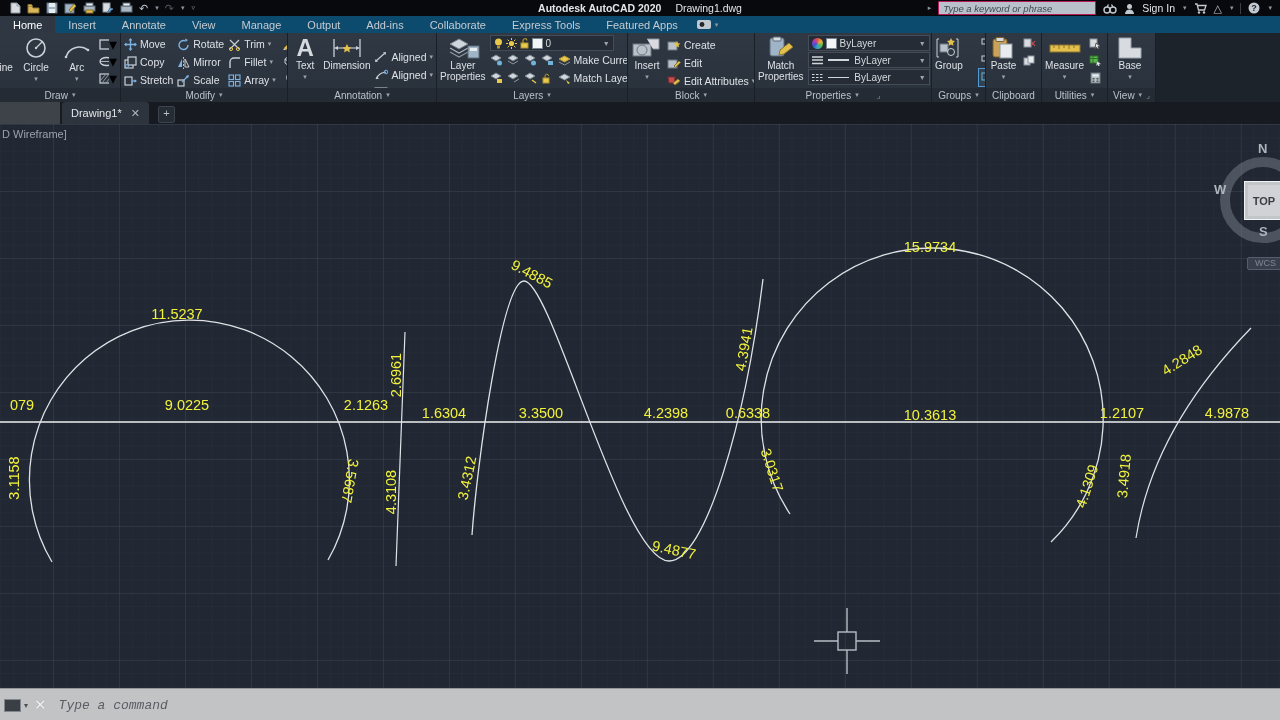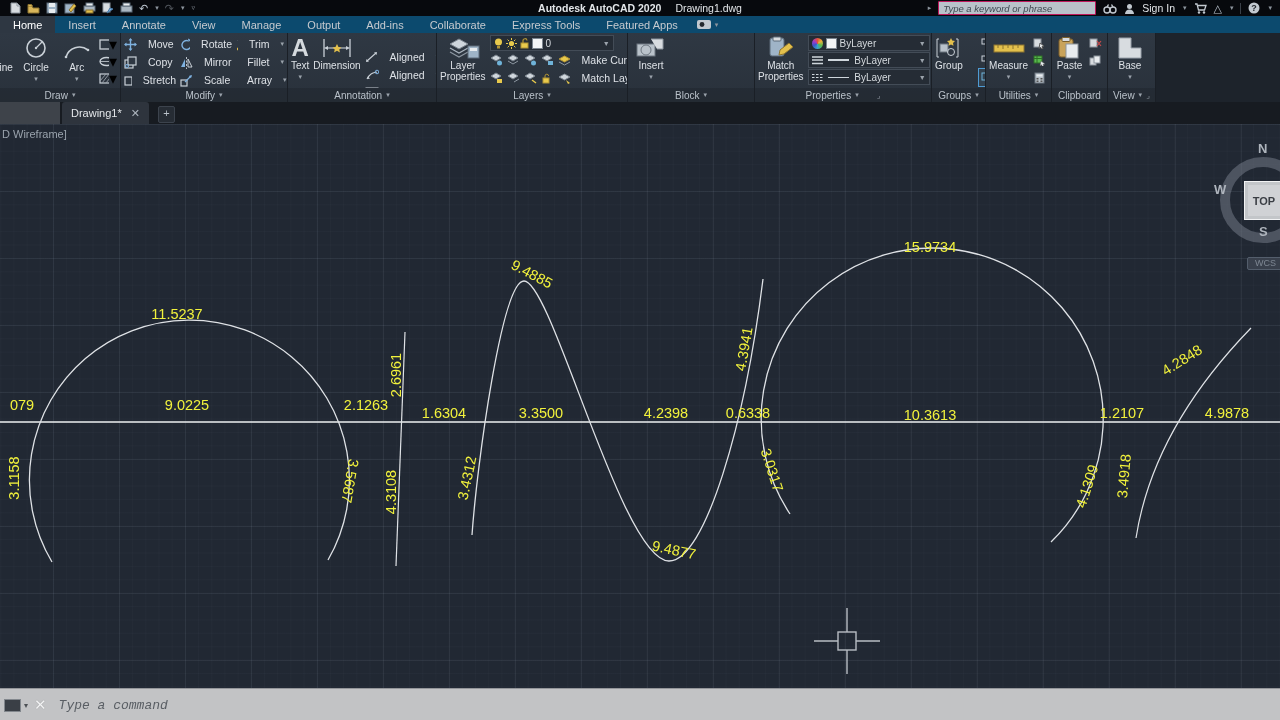--- a/index.html
+++ b/index.html
@@ -36,21 +36,21 @@
   .panel{height:69px;background:linear-gradient(#2f3843,#29313b);display:flex;flex-direction:column;
          border-right:1px solid #1a1f26;box-sizing:border-box;flex:none;}
   .pbody{flex:1;display:flex;align-items:flex-start;padding:2px 3px 0 3px;gap:4px;overflow:hidden;}
   .plabel{height:14px;display:flex;align-items:center;justify-content:center;gap:4px;
           font-size:10px;color:#bac2ca;background:rgba(0,0,0,.12);}
   .plabel .caret{font-size:7px;color:#9aa2ab;}
   .big{width:46px;display:flex;flex-direction:column;align-items:center;color:#dde1e6;font-size:10px;
        line-height:11px;text-align:center;cursor:default;padding-top:1px;}
   .big .caret{font-size:7px;color:#9aa2ab;}
   .scol{display:flex;flex-direction:column;}
-  .sbtn{display:flex;align-items:center;gap:11px;height:18px;font-size:10.5px;color:#dde1e6;
+  .sbtn{display:flex;align-items:center;gap:3px;height:18px;font-size:10.5px;color:#dde1e6;
         white-space:nowrap;cursor:default;}
   .sbtn .caret{font-size:7px;color:#9aa2ab;}
   .mini{width:18px;height:17px;display:flex;align-items:center;justify-content:center;cursor:default;}
   .mini.sel{outline:1px solid #4e9bd4;background:#33414e;}
   .dd{display:flex;align-items:center;gap:3px;height:16px;background:#252c35;border:1px solid #434c57;
       color:#d5dade;font-size:10px;padding:0 3px;box-sizing:border-box;cursor:default;}
   .dd .grow{flex:1}
   .dd .dd-caret{font-size:7px;color:#9aa2ab;}
   .swatch{width:9px;height:9px;background:#f2f4f5;border:1px solid #7c858f;display:inline-block;}
   .lwline{flex:1;height:2px;background:#cfd6dc;margin:0 2px;}
@@ -532,20 +532,44 @@
       <div class="pbody">
         <div class="big" style="width:40px">
           <svg class="ic" width="32" height="24">
               <rect x="2" y="8" width="18" height="12" fill="#b9c2ca" stroke="#6d7680"></rect>
               <circle cx="11" cy="14" r="5" fill="none" stroke="#6d7680"></circle>
               <path d="M16 3 h12 v10 h-6" fill="#d8dce0" stroke="#8d959e"></path>
             </svg>
           <span>Insert</span>
             <span class="caret">▾</span>
         </div>
+        <div class="scol" style="margin-top:1px">
+          <div class="sbtn">
+              <svg class="ic" width="14" height="12">
+                <rect x="1" y="3" width="9" height="8" fill="#b9c2ca" stroke="#6d7680"></rect>
+                <path d="M10 2 l1 2.2 2.4 .3 -1.8 1.6 .5 2.4 -2.1 -1.2 -2.1 1.2 .5 -2.4 -1.8 -1.6 2.4 -.3 z" fill="#e3c04c"></path>
+              </svg>
+              <span>Create</span>
+            </div>
+          <div class="sbtn">
+              <svg class="ic" width="14" height="12">
+                <rect x="1" y="3" width="9" height="8" fill="#b9c2ca" stroke="#6d7680"></rect>
+                <path d="M7 9 l5 -5 1.5 1.5 -5 5 z" fill="#e3c04c" stroke="#8d7430"></path>
+              </svg>
+              <span>Edit</span>
+            </div>
+          <div class="sbtn">
+              <svg class="ic" width="14" height="12">
+                <path d="M1 2 h7 l-1 6 -5 0 z" fill="#c94c4c" stroke="#7c2f2f"></path>
+                <path d="M6 8 l5 -4 2 2 -5 4 z" fill="#e3c04c" stroke="#8d7430"></path>
+              </svg>
+              <span>Edit Attributes</span>
+              <span class="caret">▾</span>
+            </div>
+        </div>
       </div>
       <div class="plabel">
           <span>Block</span>
           <span class="caret">▾</span>
         </div>
     </div>
 
     <div class="panel" style="width:177px">
       <div class="pbody">
         <div class="big" style="width:46px">
@@ -622,20 +646,51 @@
               </svg>
             </div>
         </div>
       </div>
       <div class="plabel">
           <span>Groups</span>
           <span class="caret">▾</span>
         </div>
     </div>
 
+    <div class="panel" style="width:56px">
+      <div class="pbody" style="gap:2px">
+        <div class="big" style="width:32px">
+          <svg class="ic" width="26" height="24">
+              <rect x="2" y="3" width="14" height="18" rx="2" fill="#c9a35a" stroke="#7c5f2a"></rect>
+              <rect x="5" y="1.5" width="8" height="4" rx="1" fill="#d8dce0" stroke="#7c5f2a"></rect>
+              <rect x="9" y="8" width="12" height="14" fill="#e8ecef" stroke="#8d959e"></rect>
+            </svg>
+          <span>Paste</span>
+            <span class="caret">▾</span>
+        </div>
+        <div class="scol">
+          <div class="mini">
+              <svg class="ic" width="13" height="11">
+                <rect x="1" y="1" width="7" height="8" fill="#d8dce0" stroke="#8d959e"></rect>
+                <path d="M8 3 l4 5 M12 3 l-4 5" stroke="#c94c4c" stroke-width="1.2"></path>
+              </svg>
+            </div>
+          <div class="mini">
+              <svg class="ic" width="13" height="11">
+                <rect x="1" y="3" width="6" height="7" fill="#d8dce0" stroke="#8d959e"></rect>
+                <rect x="5" y="1" width="6" height="7" fill="#e8ecef" stroke="#8d959e"></rect>
+              </svg>
+            </div>
+        </div>
+      </div>
+      <div class="plabel">
+          <span>Clipboard</span>
+        </div>
+    </div>
+
     <div class="panel" style="width:66px">
       <div class="pbody" style="gap:2px">
         <div class="big" style="width:42px">
           <svg class="ic" width="34" height="24">
               <rect x="2" y="9" width="30" height="7" fill="#e3c04c" stroke="#8d7430"></rect>
               <path d="M6 9 v3 M11 9 v4 M16 9 v3 M21 9 v4 M26 9 v3" stroke="#8d7430"></path>
             </svg>
           <span>Measure</span>
             <span class="caret">▾</span>
         </div>
@@ -661,51 +716,20 @@
                 <rect x="6.5" y="6" width="2" height="1.5" fill="#555"></rect>
                 <rect x="2.5" y="8.5" width="2" height="1.5" fill="#555"></rect>
                 <rect x="6.5" y="8.5" width="2" height="1.5" fill="#555"></rect>
               </svg>
             </div>
         </div>
       </div>
       <div class="plabel">
           <span>Utilities</span>
           <span class="caret">▾</span>
-        </div>
-    </div>
-
-    <div class="panel" style="width:56px">
-      <div class="pbody" style="gap:2px">
-        <div class="big" style="width:32px">
-          <svg class="ic" width="26" height="24">
-              <rect x="2" y="3" width="14" height="18" rx="2" fill="#c9a35a" stroke="#7c5f2a"></rect>
-              <rect x="5" y="1.5" width="8" height="4" rx="1" fill="#d8dce0" stroke="#7c5f2a"></rect>
-              <rect x="9" y="8" width="12" height="14" fill="#e8ecef" stroke="#8d959e"></rect>
-            </svg>
-          <span>Paste</span>
-            <span class="caret">▾</span>
-        </div>
-        <div class="scol">
-          <div class="mini">
-              <svg class="ic" width="13" height="11">
-                <rect x="1" y="1" width="7" height="8" fill="#d8dce0" stroke="#8d959e"></rect>
-                <path d="M8 3 l4 5 M12 3 l-4 5" stroke="#c94c4c" stroke-width="1.2"></path>
-              </svg>
-            </div>
-          <div class="mini">
-              <svg class="ic" width="13" height="11">
-                <rect x="1" y="3" width="6" height="7" fill="#d8dce0" stroke="#8d959e"></rect>
-                <rect x="5" y="1" width="6" height="7" fill="#e8ecef" stroke="#8d959e"></rect>
-              </svg>
-            </div>
-        </div>
-      </div>
-      <div class="plabel">
-          <span>Clipboard</span>
         </div>
     </div>
 
     <div class="panel" style="width:48px">
       <div class="pbody">
         <div class="big" style="width:38px">
           <svg class="ic" width="30" height="24">
               <path d="M4 2 h12 v10 h10 v10 h-22 z" fill="#d8dce0" stroke="#9aa2ab"></path>
             </svg>
           <span>Base</span>

